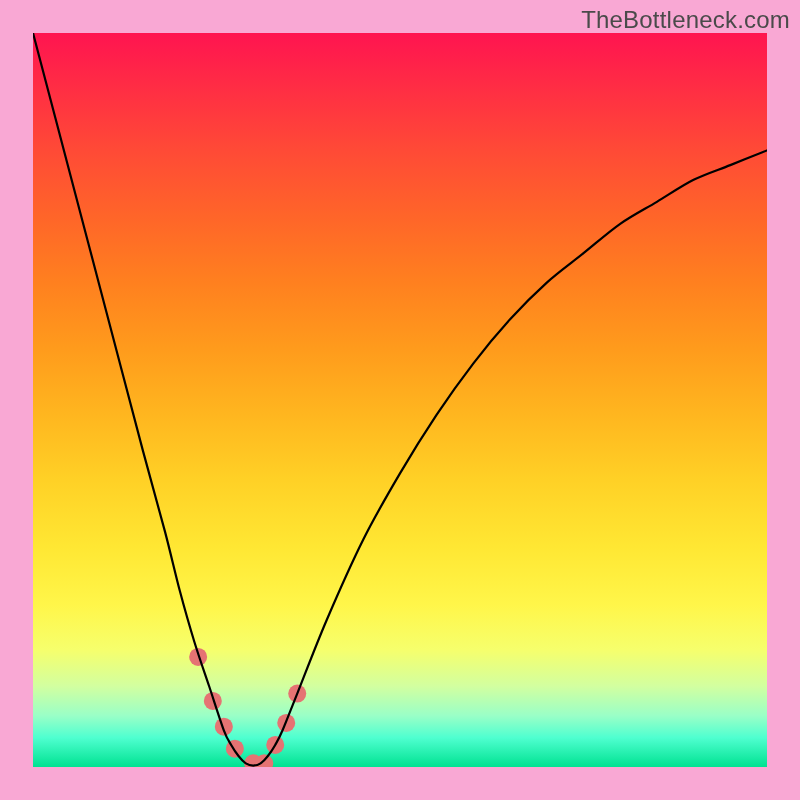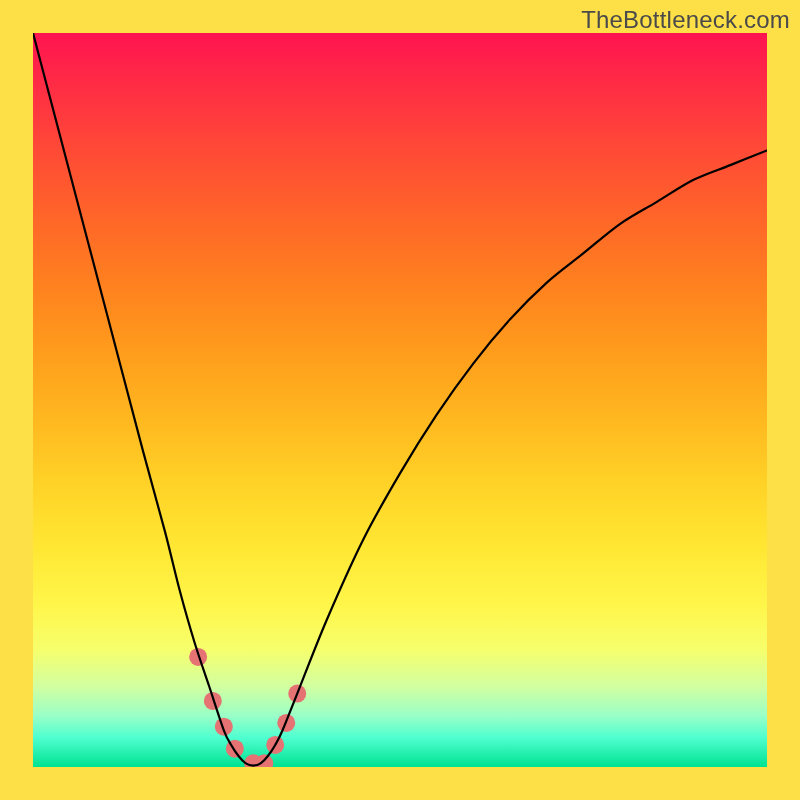--- a/index.html
+++ b/index.html
@@ -8,21 +8,21 @@
     width: 800px;
     height: 800px;
     background: #000;
     overflow: hidden;
     font-family: Arial, Helvetica, sans-serif;
   }
   .frame {
     position: relative;
     width: 800px;
     height: 800px;
-    background: #fde047;
+    background: #f9a8d4;
   }
   .plot {
     position: absolute;
     left: 33px;
     top: 33px;
     width: 734px;
     height: 734px;
     background: linear-gradient(
       to bottom,
       #ff1450 0%,

